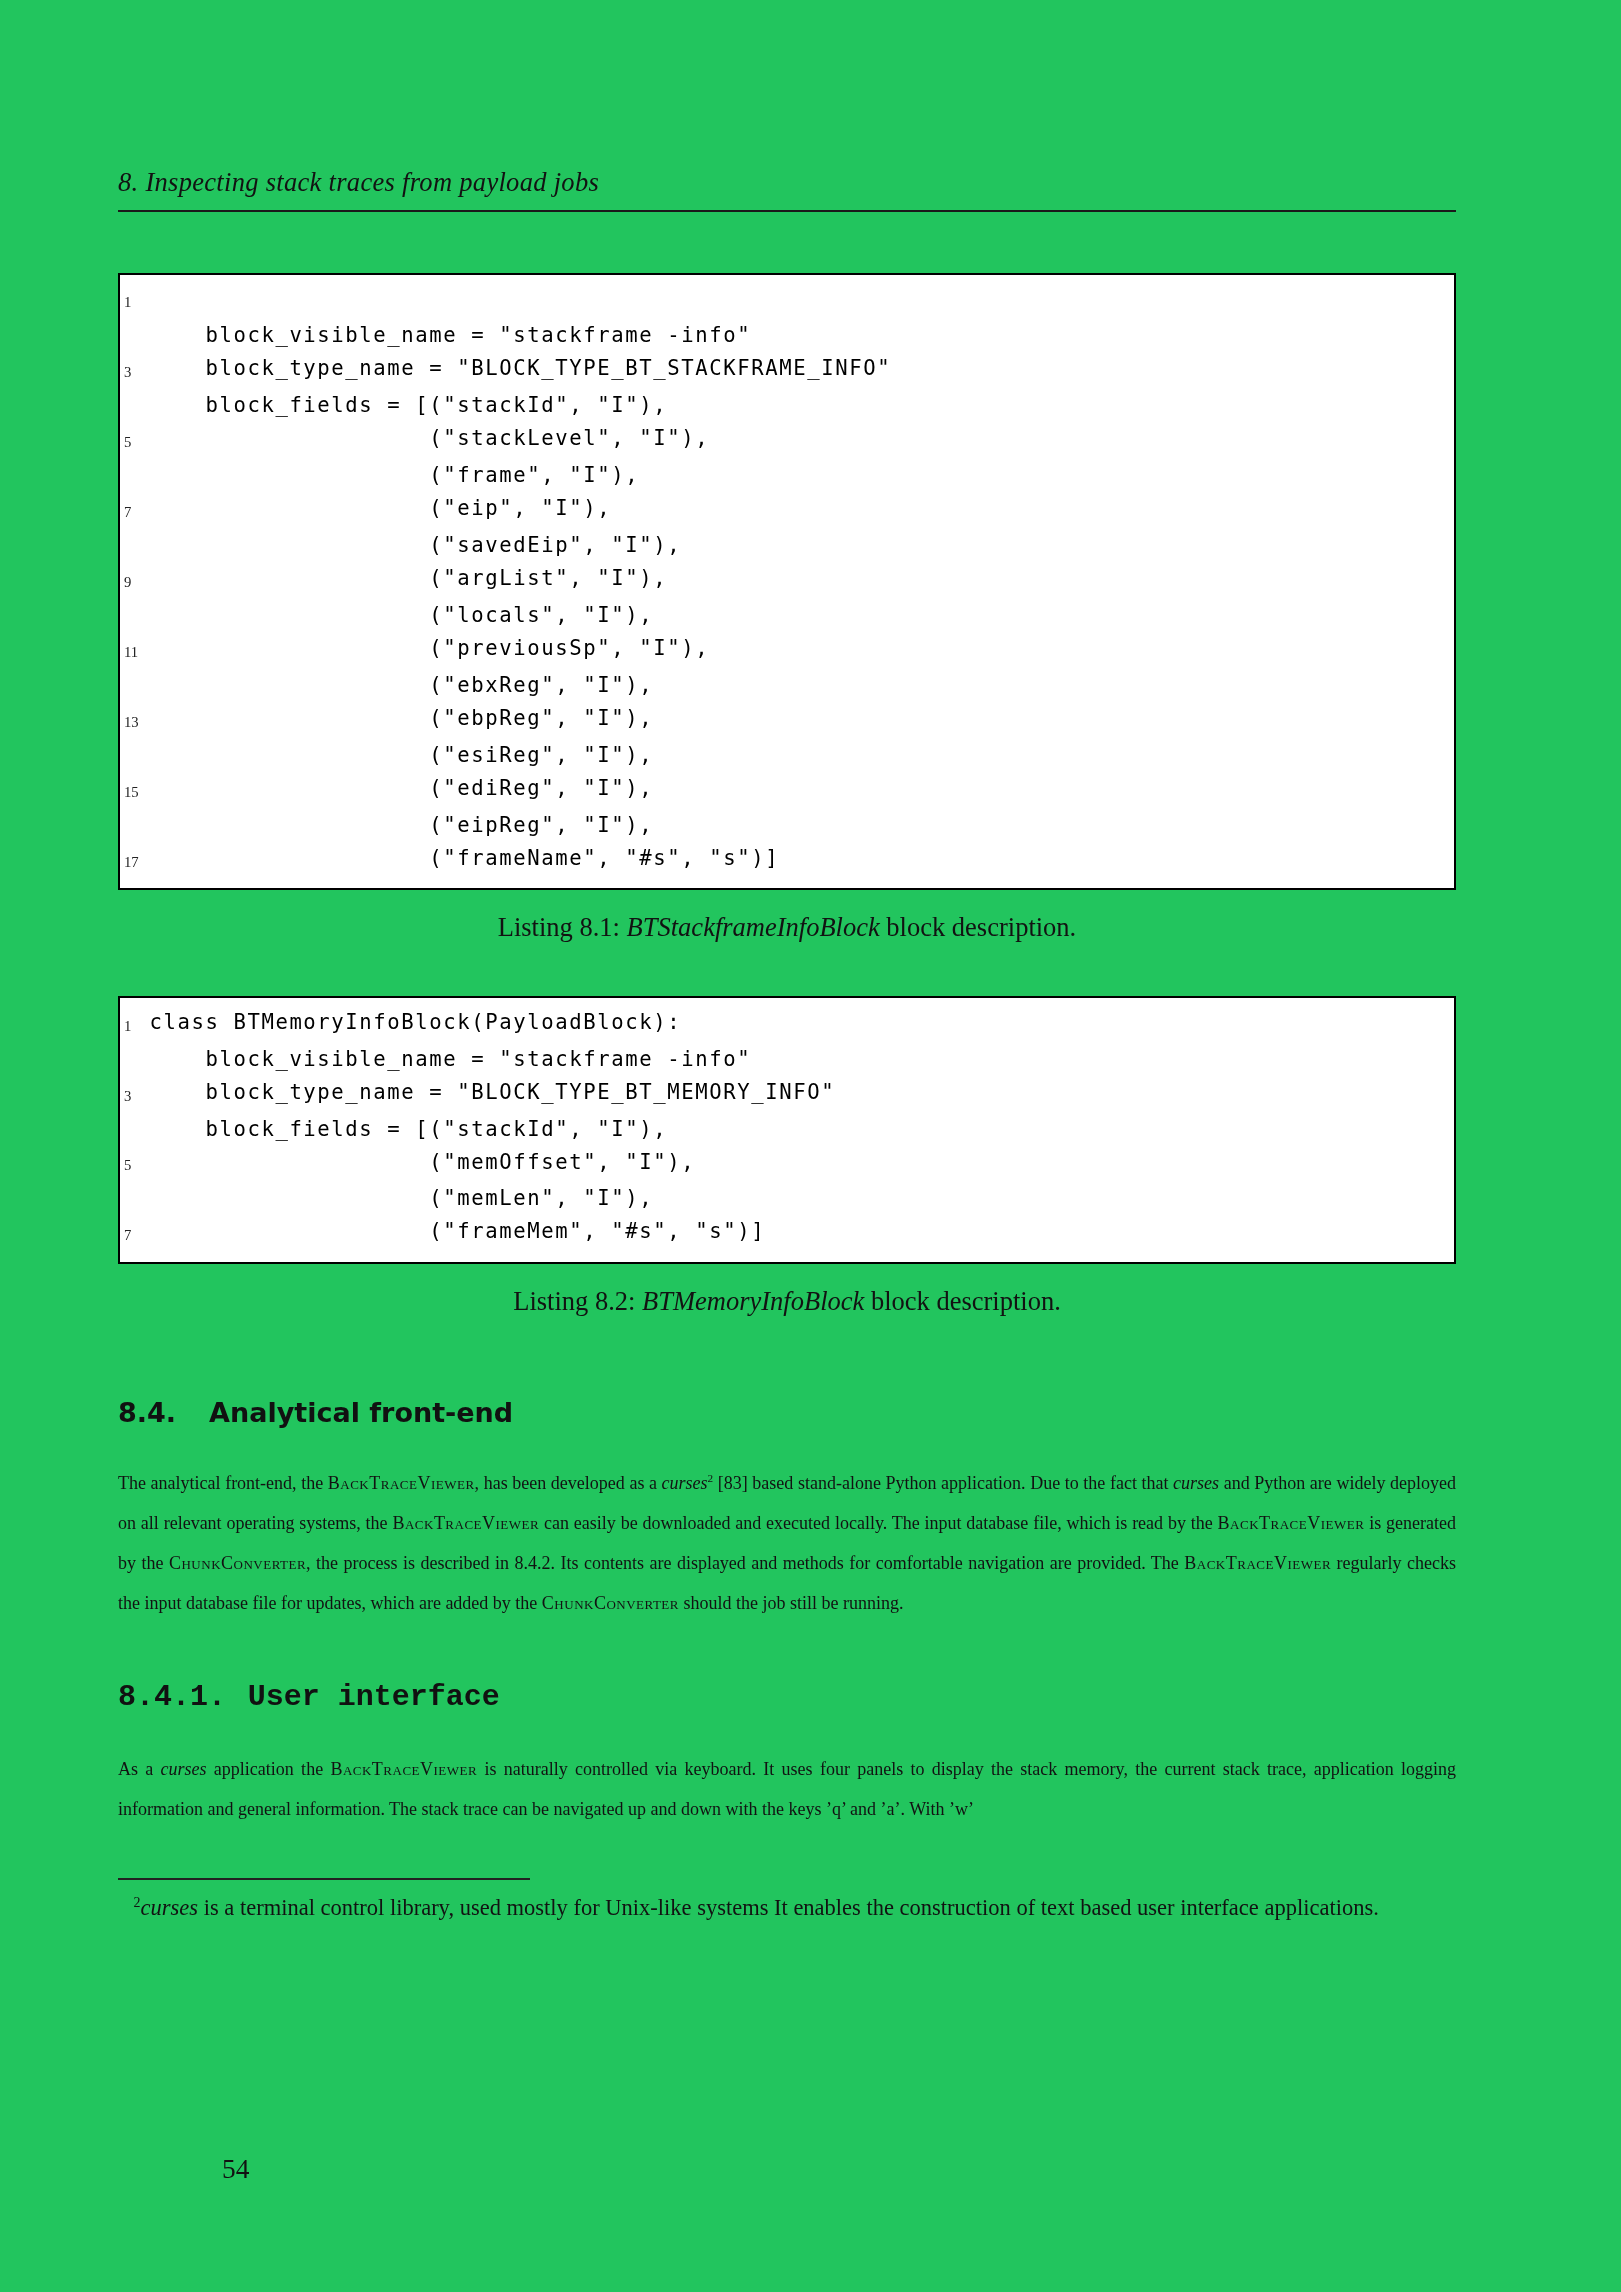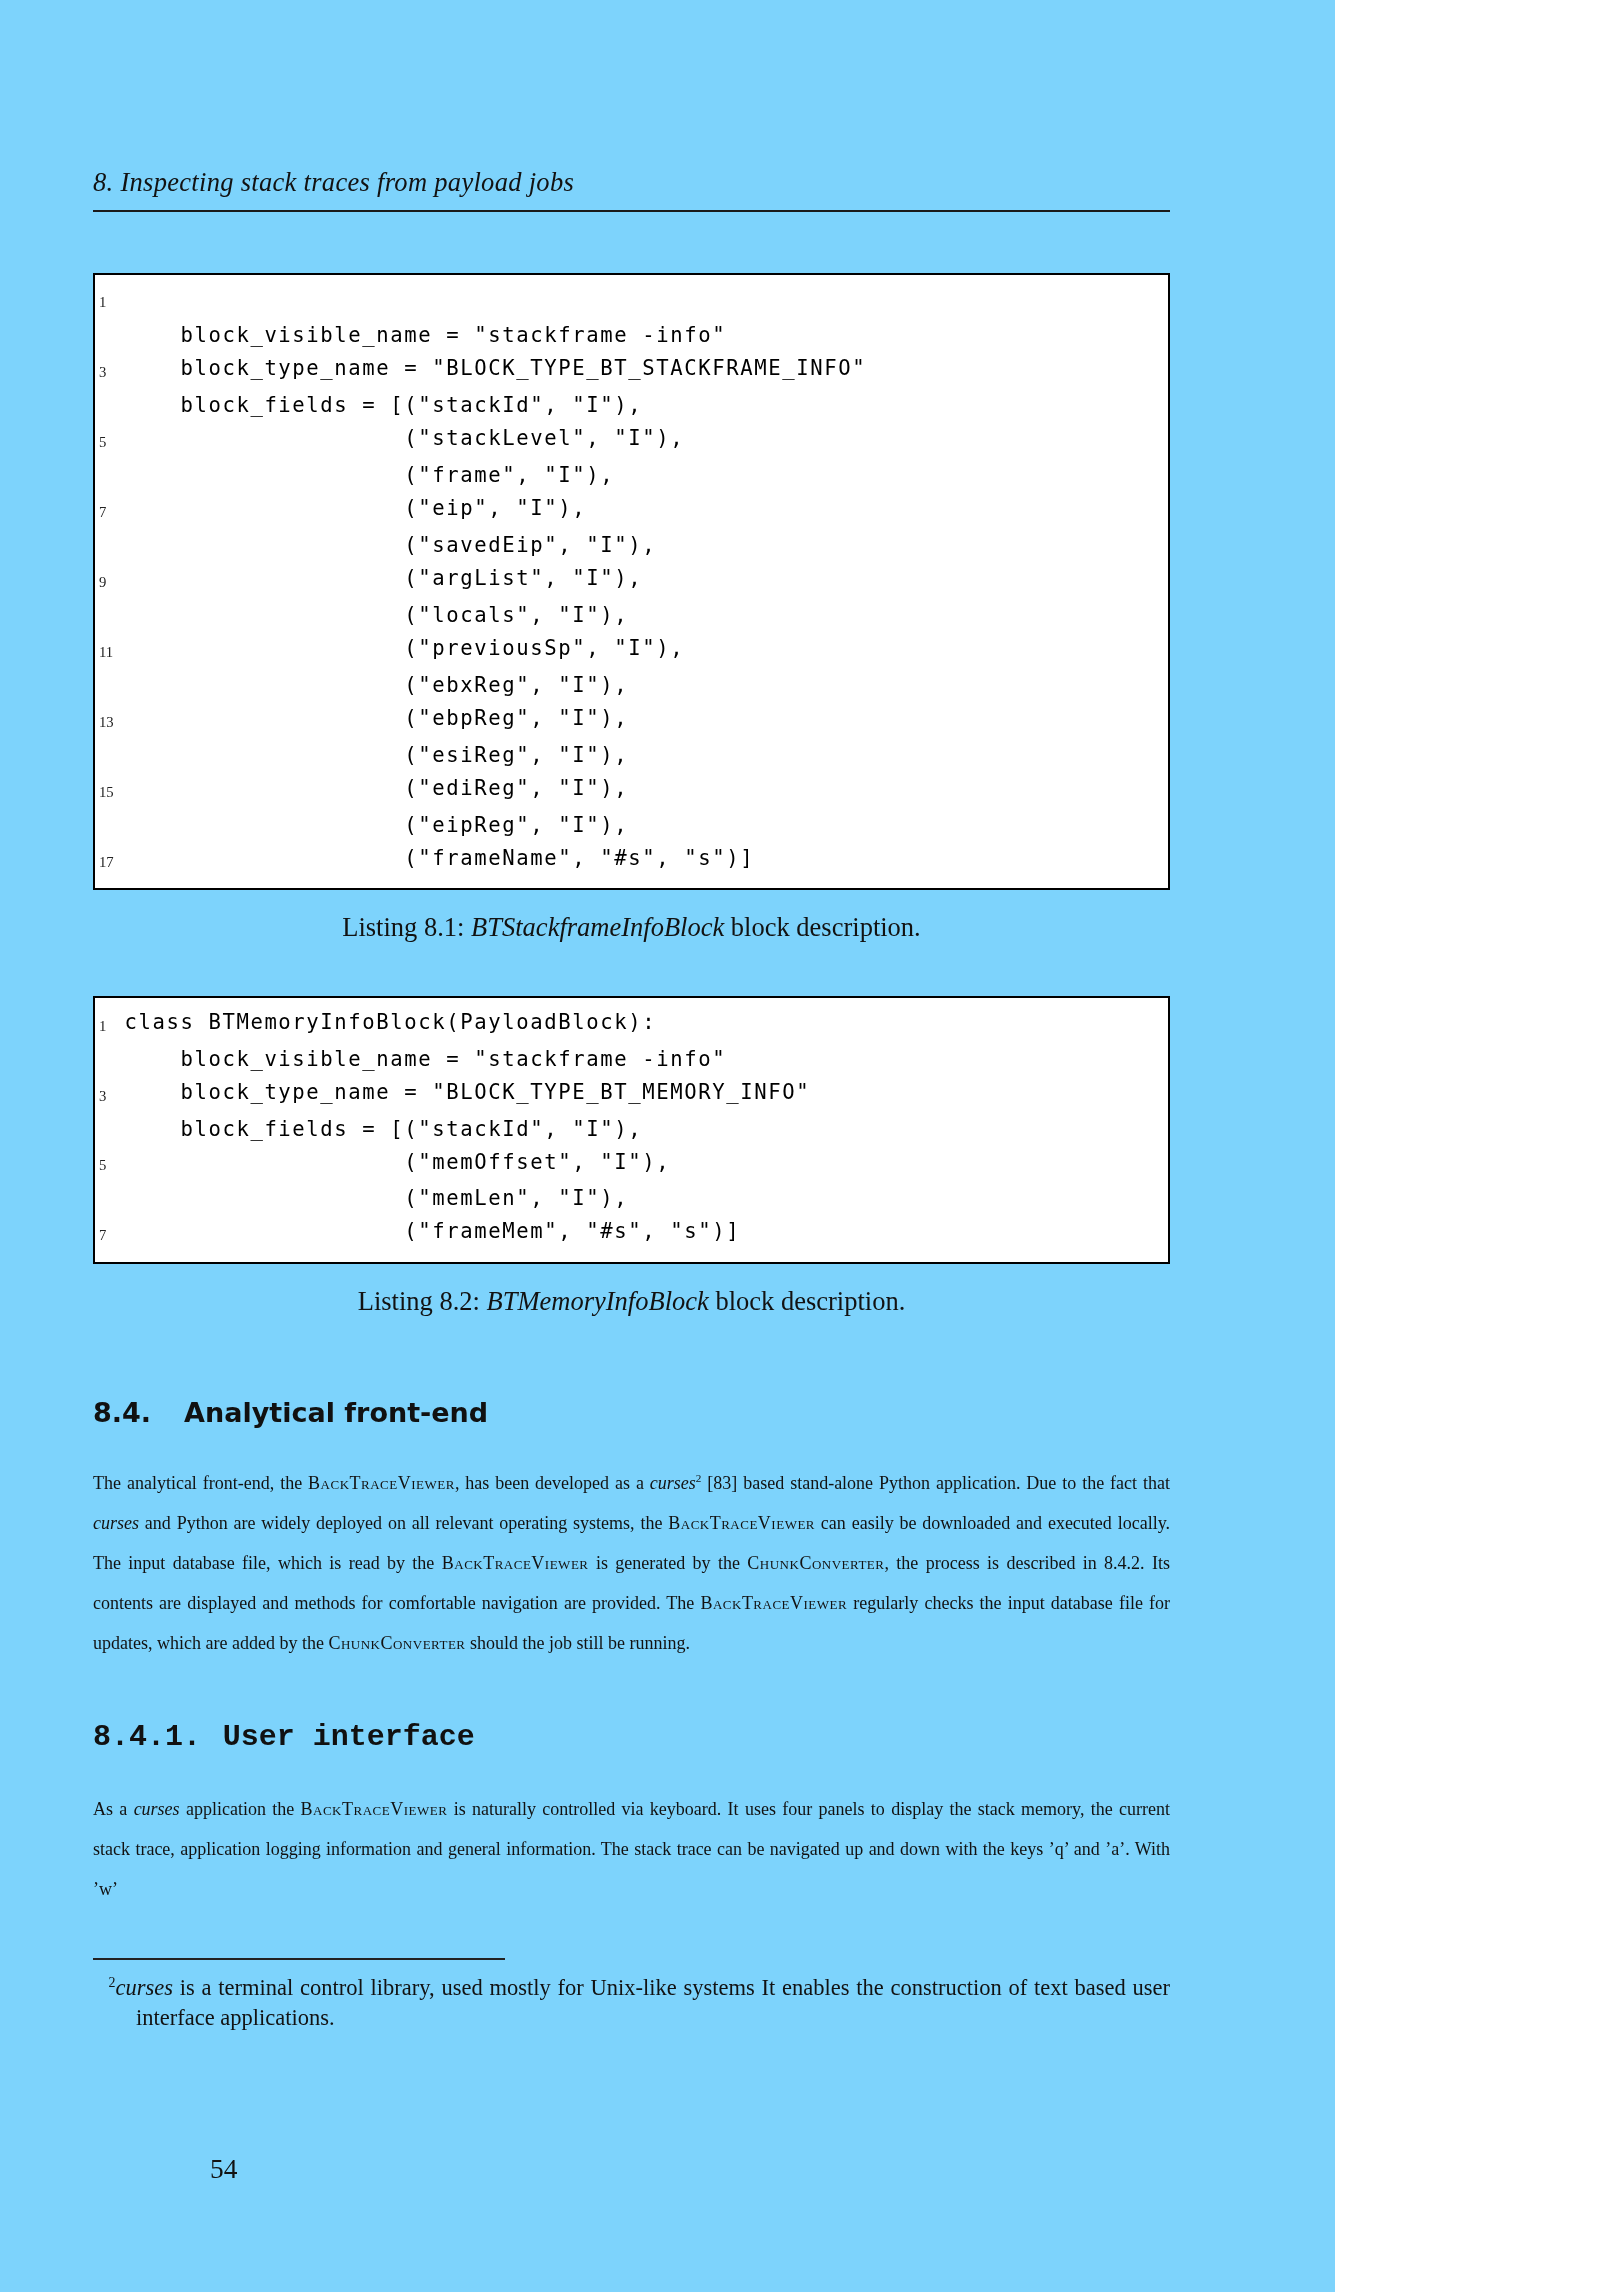--- a/index.html
+++ b/index.html
@@ -1,22 +1,22 @@
 <!DOCTYPE html>
 <html><head>
 <meta charset="utf-8">
 <style>
   html, body { margin: 0; padding: 0; background: #ffffff; }
   .page {
-    width: 1335px;
+    width: 1621px;
     height: 2293px;
-    background: #7dd3fc;
+    background: #22c55e;
     position: relative;
     box-sizing: border-box;
-    padding: 167px 165px 0 93px;
+    padding: 167px 165px 0 118px;
     font-family: "Liberation Serif", serif;
     color: #121212;
     overflow: hidden;
   }
 
   
   .running-head {
     font-style: italic;
     font-size: 26.5px;
     letter-spacing: 0.3px;
@@ -98,21 +98,21 @@
     line-height: 30px;
     margin-top: 13.7px;
     padding-left: 43px;
     text-indent: -27.4px;
     text-align: justify;
   }
 
   
   .page-number {
     position: absolute;
-    left: 210px;
+    left: 222px;
     top: 2154px;
     font-size: 27.4px;
   }
 </style>
 </head>
 <body>
 
 <div class="page">
 
   <header>

